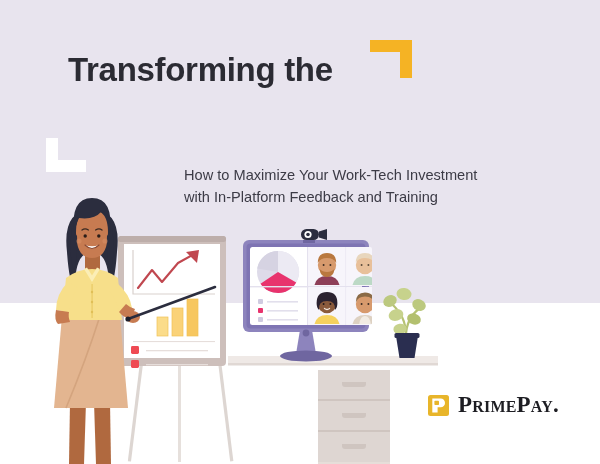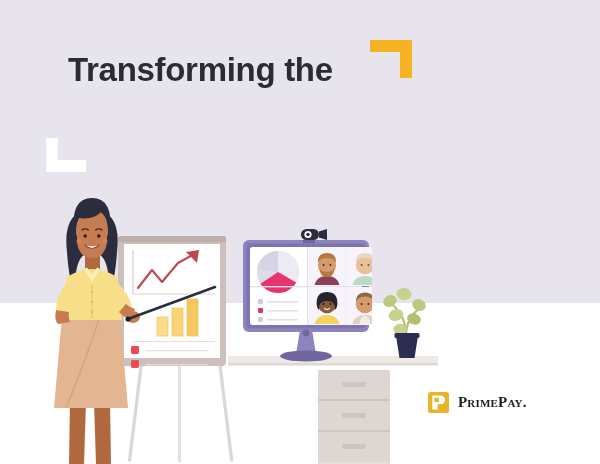--- a/index.html
+++ b/index.html
@@ -24,21 +24,21 @@
   .subtitle{
     position:absolute;left:184px;top:164px;width:370px;
     font-size:14.6px;line-height:1.52;font-weight:400;color:#3c3b46;
   }
 
   
   .logo{position:absolute;left:428px;top:392px;display:flex;align-items:center;gap:9px;}
   .logo-mark{width:21px;height:21px;position:relative;}
   .logo-word{
     font-family:"Liberation Serif", serif;
-    font-size:15px;font-weight:700;color:#1d1d22;letter-spacing:0.2px;
+    font-size:23px;font-weight:700;color:#1d1d22;letter-spacing:0.2px;
     font-variant:small-caps;
   }
 
   svg{display:block;}
   .art{position:absolute;left:0;top:0;}
 </style>
 </head>
 <body>
 
 <div id="stage">
@@ -272,20 +272,24 @@
         <circle cx="105" cy="241" r="2.6" fill="#d98f66" opacity="0.55"></circle>
       </g>
 
     </g>
   </svg>
 
   <div class="headline">
     <span>Transforming the</span>
   </div>
 
+  <div class="subtitle">
+    <span>How to Maximize Your Work-Tech Investment</span><br>
+    <span>with In-Platform Feedback and Training</span>
+  </div>
 
   <div class="logo">
     <span class="logo-mark">
       <svg width="21" height="21" viewBox="0 0 21 21">
         <rect x="0" y="0" width="21" height="21" rx="2.5" fill="#e8b52a"></rect>
         <path d="M4.3 3.6 h8.4 a4.3 4.3 0 0 1 0 8.6 h-3.1 v5.2 h-5.3 z" fill="#ffffff"></path>
         <rect x="6.4" y="5.7" width="4.6" height="4.4" rx="0.8" fill="#e8b52a"></rect>
       </svg>
     </span>
     <span class="logo-word">PrimePay.</span>

